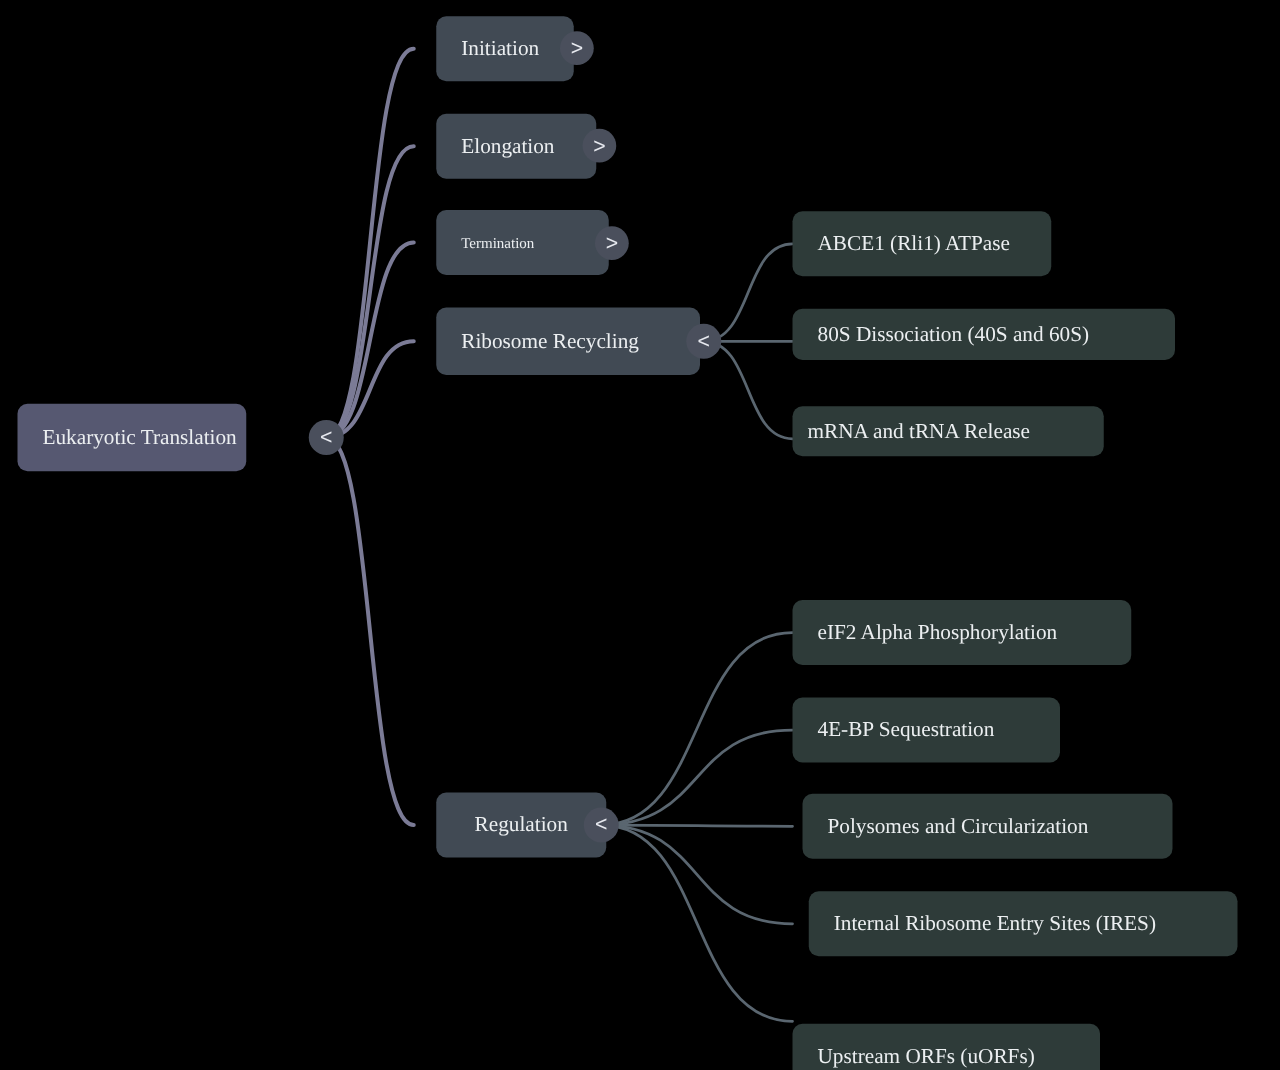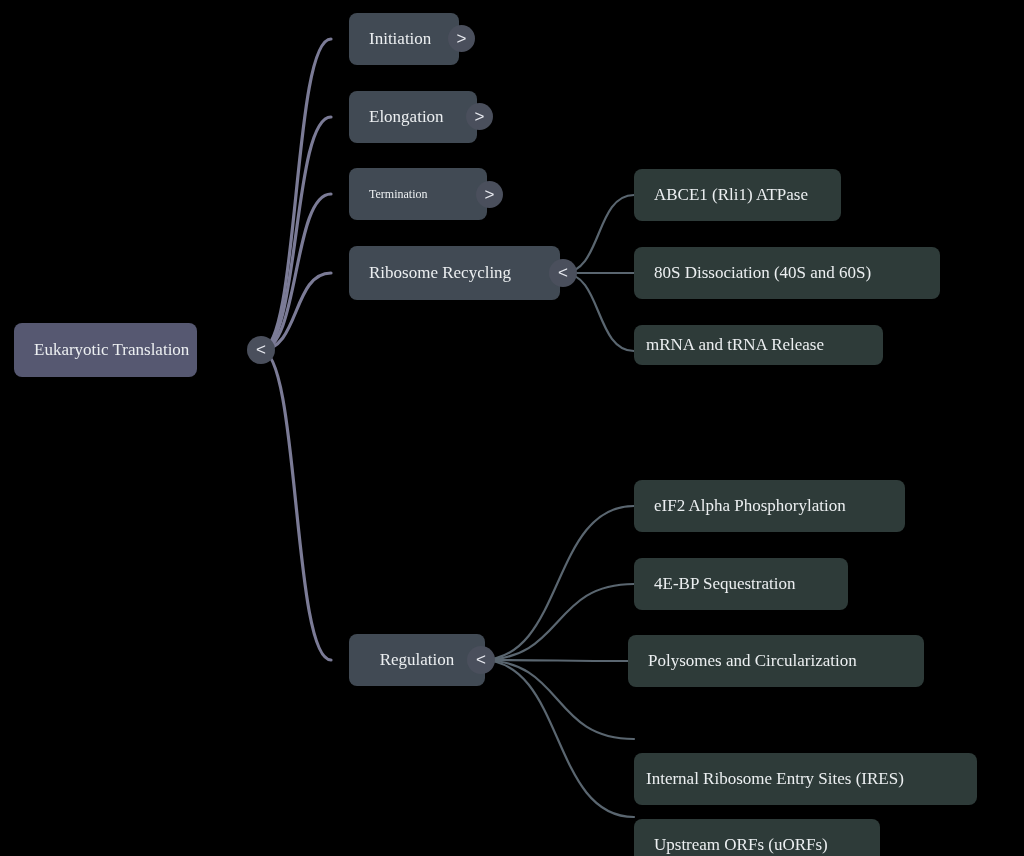--- a/index.html
+++ b/index.html
@@ -57,34 +57,34 @@
       <span>Ribosome Recycling</span>
     </div>
     <div class="toggle" style="left: 549px; top: 259px; width: 28px; height: 28px; font-size: 17px;">&lt;</div>
     <div class="node branch" style="left: 331px; top: 634px; width: 136px; height: 52px; font-size: 17px; padding: 0px 20px; text-align: center;">
       <span>Regulation</span>
     </div>
     <div class="toggle" style="left: 467px; top: 646px; width: 28px; height: 28px; font-size: 17px;">&lt;</div>
     <div class="node leaf" style="left: 634px; top: 169px; width: 207px; height: 52px; font-size: 17px; padding: 0px 20px;">
       <span>ABCE1 (Rli1) ATPase</span>
     </div>
-    <div class="node leaf" style="left: 634px; top: 247px; width: 306px; height: 52px; font-size: 17px; padding: 0px 20px;">
+    <div class="node leaf" style="left: 634px; top: 247px; width: 306px; height: 41px; font-size: 17px; padding: 0px 20px;">
       <span>80S Dissociation (40S and 60S)</span>
     </div>
     <div class="node leaf" style="left: 634px; top: 325px; width: 249px; height: 40px; font-size: 17px; padding: 0px 12px;">
       <span>mRNA and tRNA Release</span>
     </div>
     <div class="node leaf" style="left: 634px; top: 480px; width: 271px; height: 52px; font-size: 17px; padding: 0px 20px;">
       <span>eIF2 Alpha Phosphorylation</span>
     </div>
     <div class="node leaf" style="left: 634px; top: 558px; width: 214px; height: 52px; font-size: 17px; padding: 0px 20px;">
       <span>4E-BP Sequestration</span>
     </div>
-    <div class="node leaf" style="left: 628px; top: 635px; width: 296px; height: 52px; font-size: 17px; padding: 0px 20px;">
+    <div class="node leaf" style="left: 642px; top: 635px; width: 296px; height: 52px; font-size: 17px; padding: 0px 20px;">
       <span>Polysomes and Circularization</span>
     </div>
-    <div class="node leaf" style="left: 634px; top: 713px; width: 343px; height: 52px; font-size: 17px; padding: 0px 12px; margin-top: 40px;">
+    <div class="node leaf" style="left: 647px; top: 713px; width: 343px; height: 52px; font-size: 17px; padding: 0px 20px;">
       <span>Internal Ribosome Entry Sites (IRES)</span>
     </div>
     <div class="node leaf" style="left: 634px; top: 819px; width: 246px; height: 52px; font-size: 17px; padding: 0px 20px;">
       <span>Upstream ORFs (uORFs)</span>
     </div>
   </div>
 
 </body></html>

